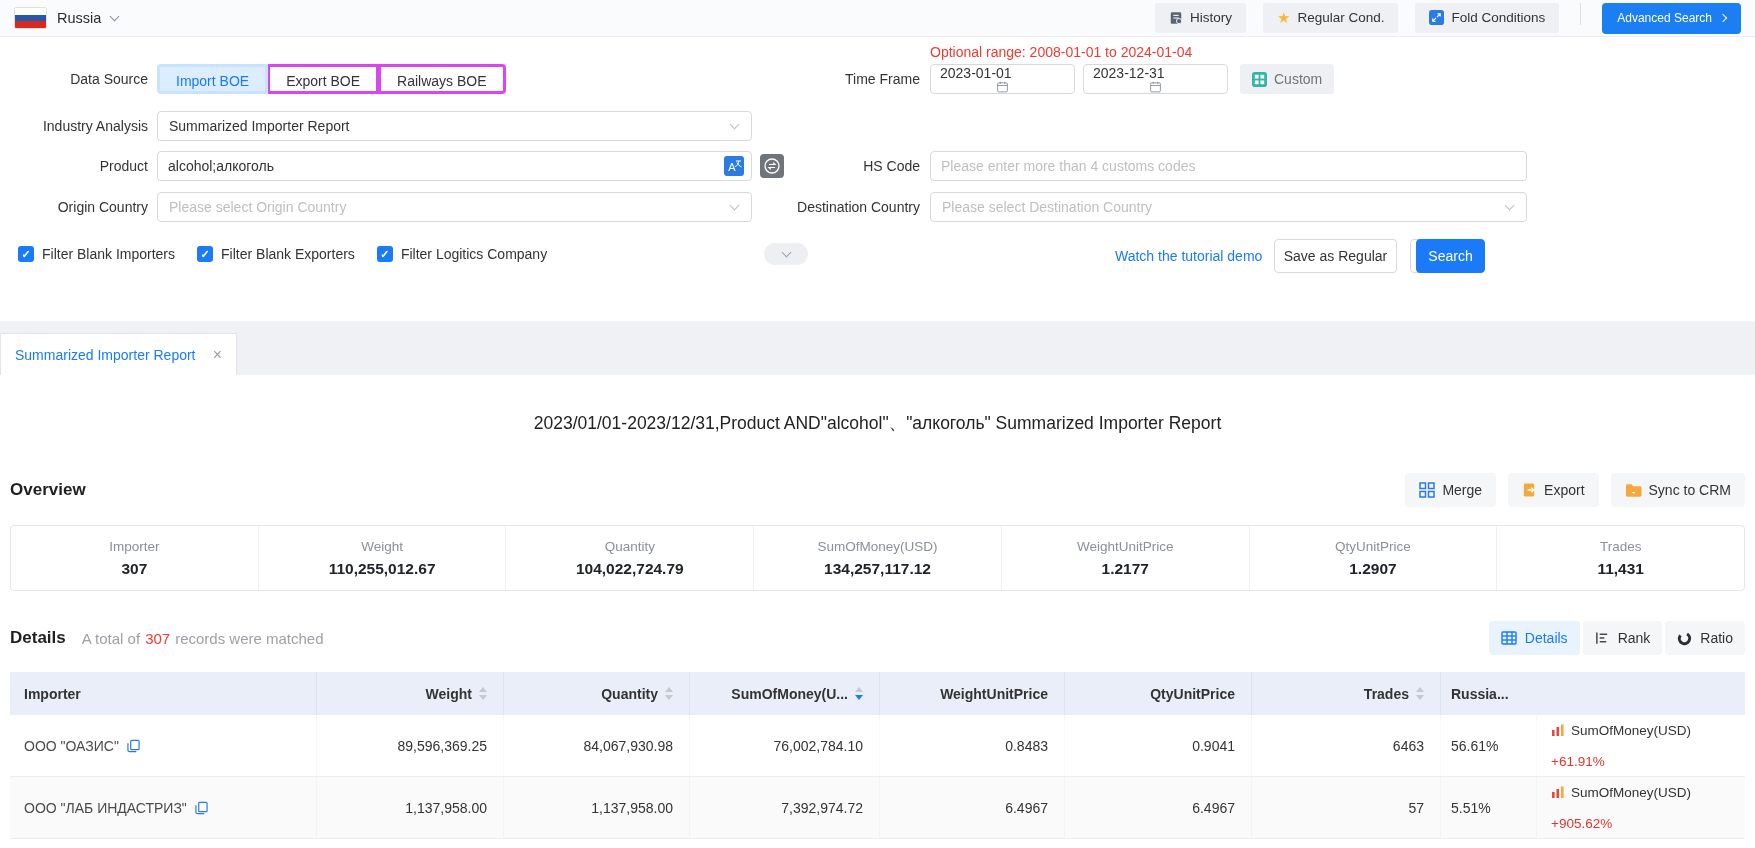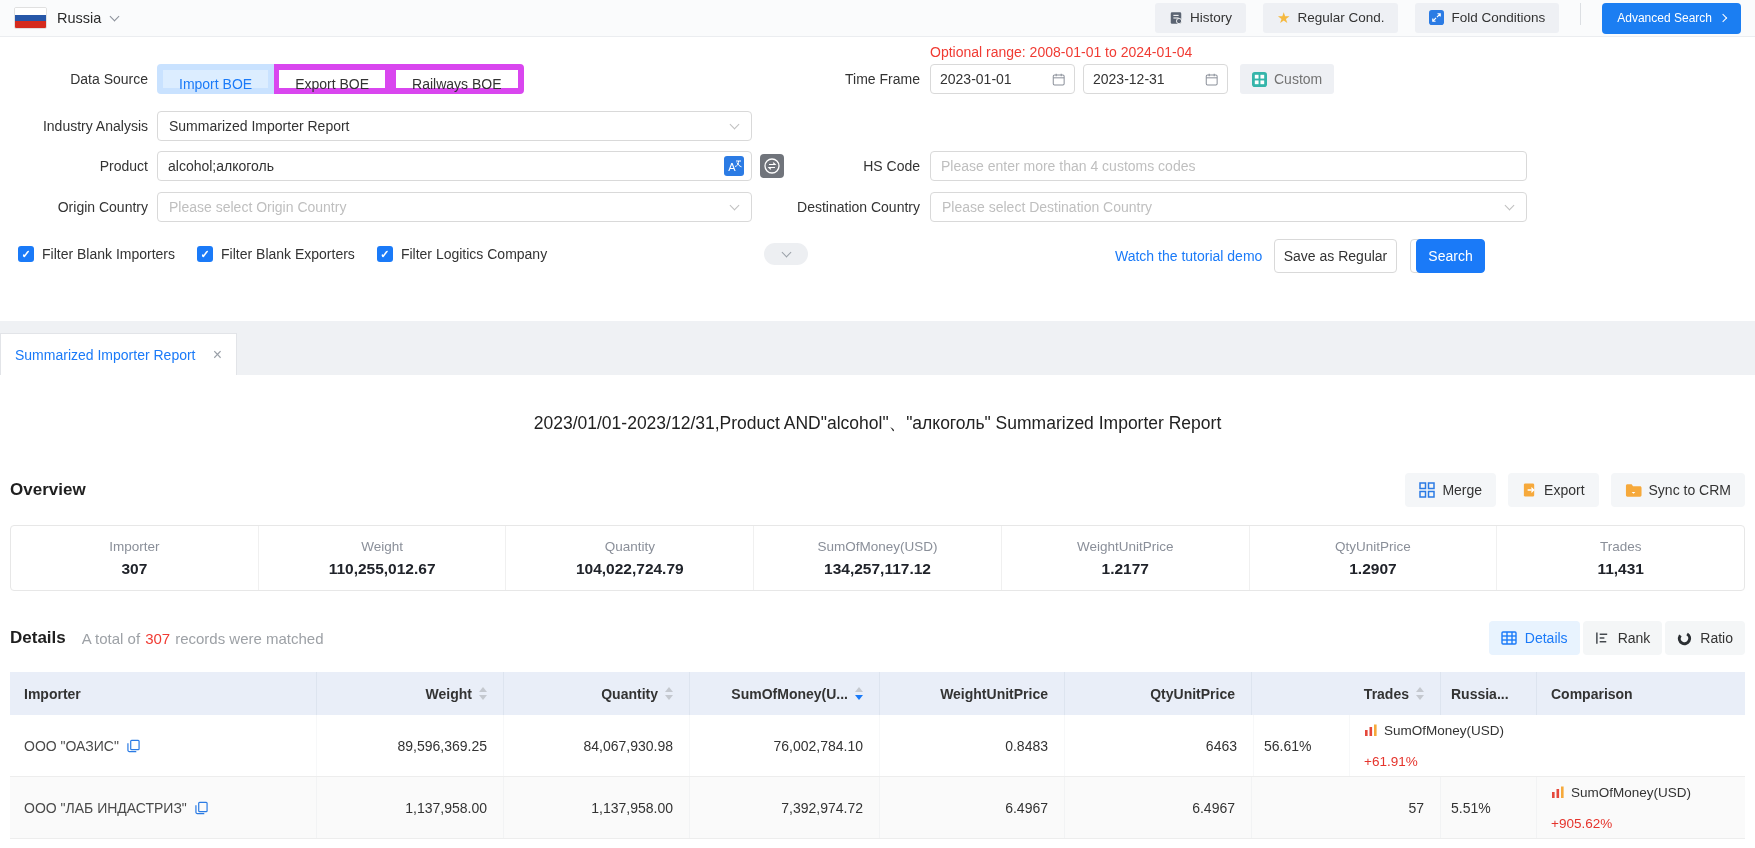--- a/index.html
+++ b/index.html
@@ -24,27 +24,27 @@
     display:flex; align-items:center; gap:8px; color:#fff; font-size:12px; cursor:pointer; }
   .adv-btn .chev { border-color:#fff; transform:rotate(-45deg); margin:0; width:6px; height:6px; }
   .star { color:#f5b940; font-size:15px; line-height:1; }
   
   .search-form { position:relative; height:284px; background:#fff; }
   .red-note { position:absolute; left:930px; top:7px; color:#f03b33; font-size:14px; }
   .frow { position:absolute; left:0; right:0; height:30px; }
   .flabel { position:absolute; left:0; width:148px; text-align:right; line-height:30px; font-size:14px; color:#333; }
   .frlabel { position:absolute; left:770px; width:150px; text-align:right; line-height:30px; font-size:14px; color:#333; }
   .ds-group { position:absolute; left:157px; display:flex; }
-  .ds-opt { height:30px; line-height:28px; padding:0 16px; border:6px solid #d946ef; background:#fff;
+  .ds-opt { height:30px; line-height:28px; padding:0 16px; border:3px solid #d946ef; background:#fff;
     font-size:14px; color:#333; margin-left:-1px; cursor:pointer; }
   .ds-opt:first-child { margin-left:0; border-radius:4px 0 0 4px; }
   .ds-opt:last-child { border-radius:0 4px 4px 0; }
   .ds-opt.sel { background:#dcedff; border-color:#c9e2ff; color:#1a7af8; position:relative; z-index:1; }
   .date-box { position:absolute; height:30px; width:145px; border:1px solid #d9d9d9; border-radius:4px;
-    background:#fff; display:flex; align-items:center; padding:0 9px; }
+    background:#fff; display:flex; align-items:center; padding:0 9px;flex-direction:column; }
   .date-box input { border:none; outline:none; width:100%; font-size:14px; color:#333; font-family:inherit; background:transparent; }
   .gray-btn { position:absolute; height:30px; background:#eef0f4; border-radius:3px; padding:0 12px;
     display:flex; align-items:center; gap:7px; font-size:14px; color:#737373; cursor:pointer; }
   .fselect { position:absolute; height:30px; border:1px solid #d9d9d9; border-radius:4px; background:#fff;
     display:flex; align-items:center; padding:0 30px 0 11px; font-size:14px; cursor:pointer; }
   .fselect .chev { position:absolute; right:13px; margin:0; margin-top:-3px; border-color:#bfbfbf; }
   .placeholder { color:#bfbfbf; }
   .finput { position:absolute; height:30px; border:1px solid #d9d9d9; border-radius:4px; background:#fff;
     display:flex; align-items:center; padding:0 10px; }
   .finput input { border:none; outline:none; width:100%; font-size:14px; color:#333; font-family:inherit; background:transparent; }
@@ -400,39 +400,37 @@
       <div class="cell c6 num">
           <span>Trades</span>
           <span class="sorter">
             <span class="car-up"></span>
             <span class="car-dn"></span>
           </span>
         </div>
       <div class="cell c7">
           <span>Russia...</span>
         </div>
-      <div class="cell c8">
-          <span>Comparison</span>
-        </div>
     </div>
 
     <div class="trow">
       <div class="cell c0">
         <span class="importer-name">ООО "ОАЗИС"</span>
         <span class="copy-ic">
             <svg width="13" height="14" viewBox="0 0 14 14" fill="none" stroke="#2b7be4" stroke-width="1.3">
               <rect x="4" y="1" width="9" height="10" rx="1"></rect>
               <path d="M10 13H2.5C1.7 13 1 12.3 1 11.5V4"></path>
             </svg>
           </span>
       </div>
       <div class="cell c1 num">89,596,369.25</div>
       <div class="cell c2 num">84,067,930.98</div>
       <div class="cell c3 num">76,002,784.10</div>
       <div class="cell c4 num">0.8483</div>
+      <div class="cell c5 num">0.9041</div>
       <div class="cell c6 num">6463</div>
       <div class="cell c7">56.61%</div>
       <div class="cell c8 cmp-cell">
         <span class="cmp-line1">
           <svg width="14" height="13" viewBox="0 0 14 13">
               <rect x="1" y="6" width="2.6" height="6" fill="#e5483b"></rect>
               <rect x="5.5" y="3" width="2.6" height="9" fill="#e5483b"></rect>
               <rect x="10" y="0.5" width="2.6" height="11.5" fill="#f6a93b"></rect>
             </svg>
           <span>SumOfMoney(USD)</span>

